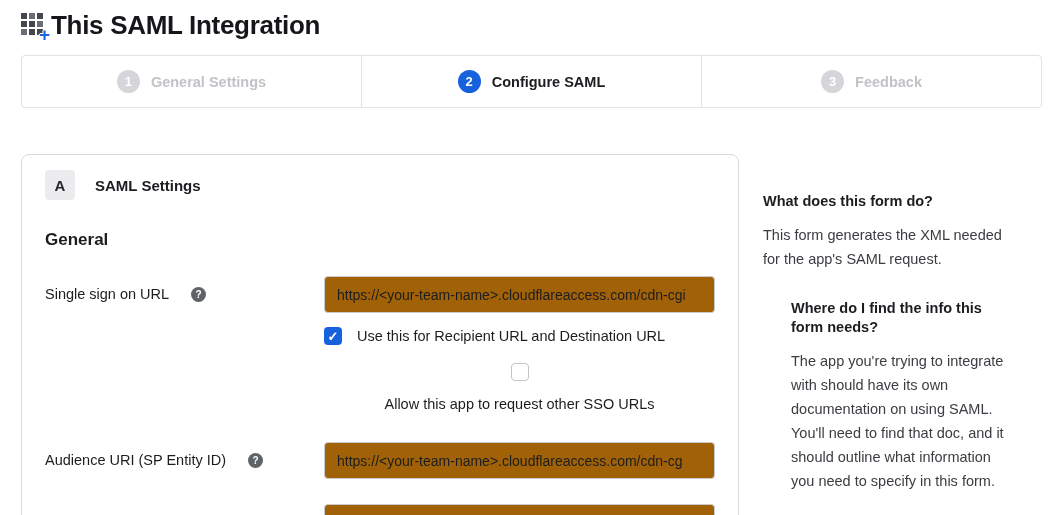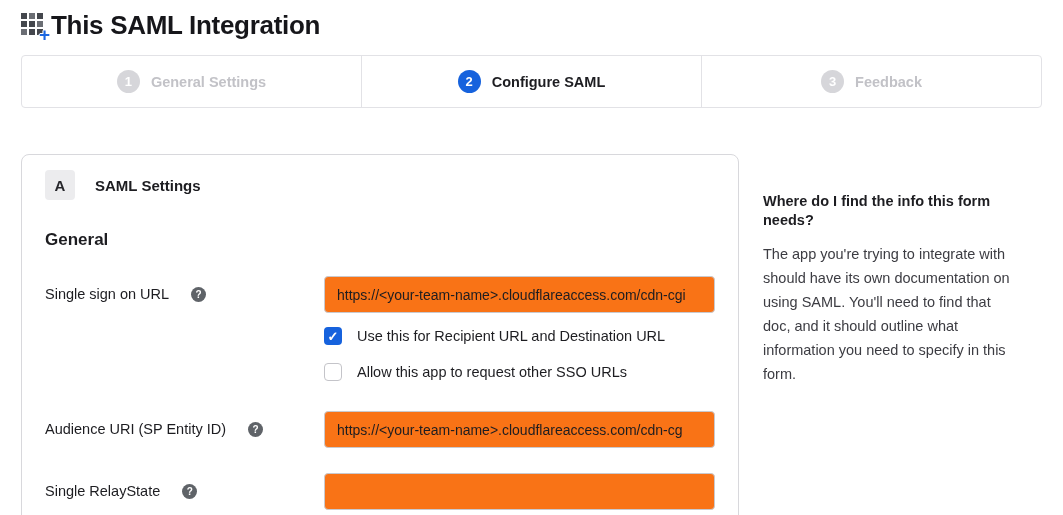--- a/index.html
+++ b/index.html
@@ -46,23 +46,23 @@
   .row-audience { margin-top:30px; }
   .row-relay { margin-top:25px; }
   .label-col { width:280px; display:flex; align-items:center; gap:22px; padding-top:10px; }
   .field-label { font-size:14.5px; color:#1d1d21; }
   .help-icon { width:15px; height:15px; border-radius:50%; background:#5f6368; color:#fff;
     font-size:10px; font-weight:bold; display:flex; align-items:center; justify-content:center;
     cursor:pointer; flex:0 0 auto; }
   .control-col { flex:1; }
   .text-input { width:391px; height:37px; border:1px solid #c9c9ce; border-radius:4px;
     padding:16px 12px; font-size:14px; color:#1d1d21; font-family:"Liberation Sans", sans-serif;
-    background:#f97316; outline:none; }
+    background:#a16207; outline:none; }
   .checkbox-row { display:flex; align-items:center; gap:15px; margin-top:14px; cursor:pointer; }
-  .checkbox-row.second { margin-top:18px; }
+  .checkbox-row.second { margin-top:18px;flex-direction:column; }
   .checkbox { width:18px; height:18px; border-radius:4px; display:flex; align-items:center;
     justify-content:center; flex:0 0 auto; }
   .checkbox.checked { background:#1662dd; color:#fff; font-size:13px; font-weight:bold; }
   .checkbox.unchecked { background:#fff; border:1px solid #c4c4c9; }
   .checkbox-label { font-size:14.5px; color:#1d1d21; }
 
   
   .sidebar { flex:1; padding-top:38px; max-width:252px; }
   .sidebar h3 { font-size:14.5px; font-weight:bold; color:#1d1d21; line-height:19px; }
   .sidebar p { margin-top:12px; font-size:14.5px; color:#3c3c42; line-height:24px; }
@@ -151,19 +151,23 @@
         </div>
         <div class="control-col">
           <input class="text-input" type="text" value="" style="">
           
         </div>
       </div>
     </div>
 
     <div class="sidebar">
       <div class="sb-section">
+        <h3>What does this form do?</h3>
+        <p>This form generates the XML needed for the app's SAML request.</p>
+      </div>
+      <div class="sb-section">
         <h3>Where do I find the info this form needs?</h3>
         <p>The app you're trying to integrate with should have its own documentation on using SAML. You'll need to find that doc, and it should outline what information you need to specify in this form.</p>
       </div>
     </div>
 
   </div>
 </div>
 
 </body></html>

